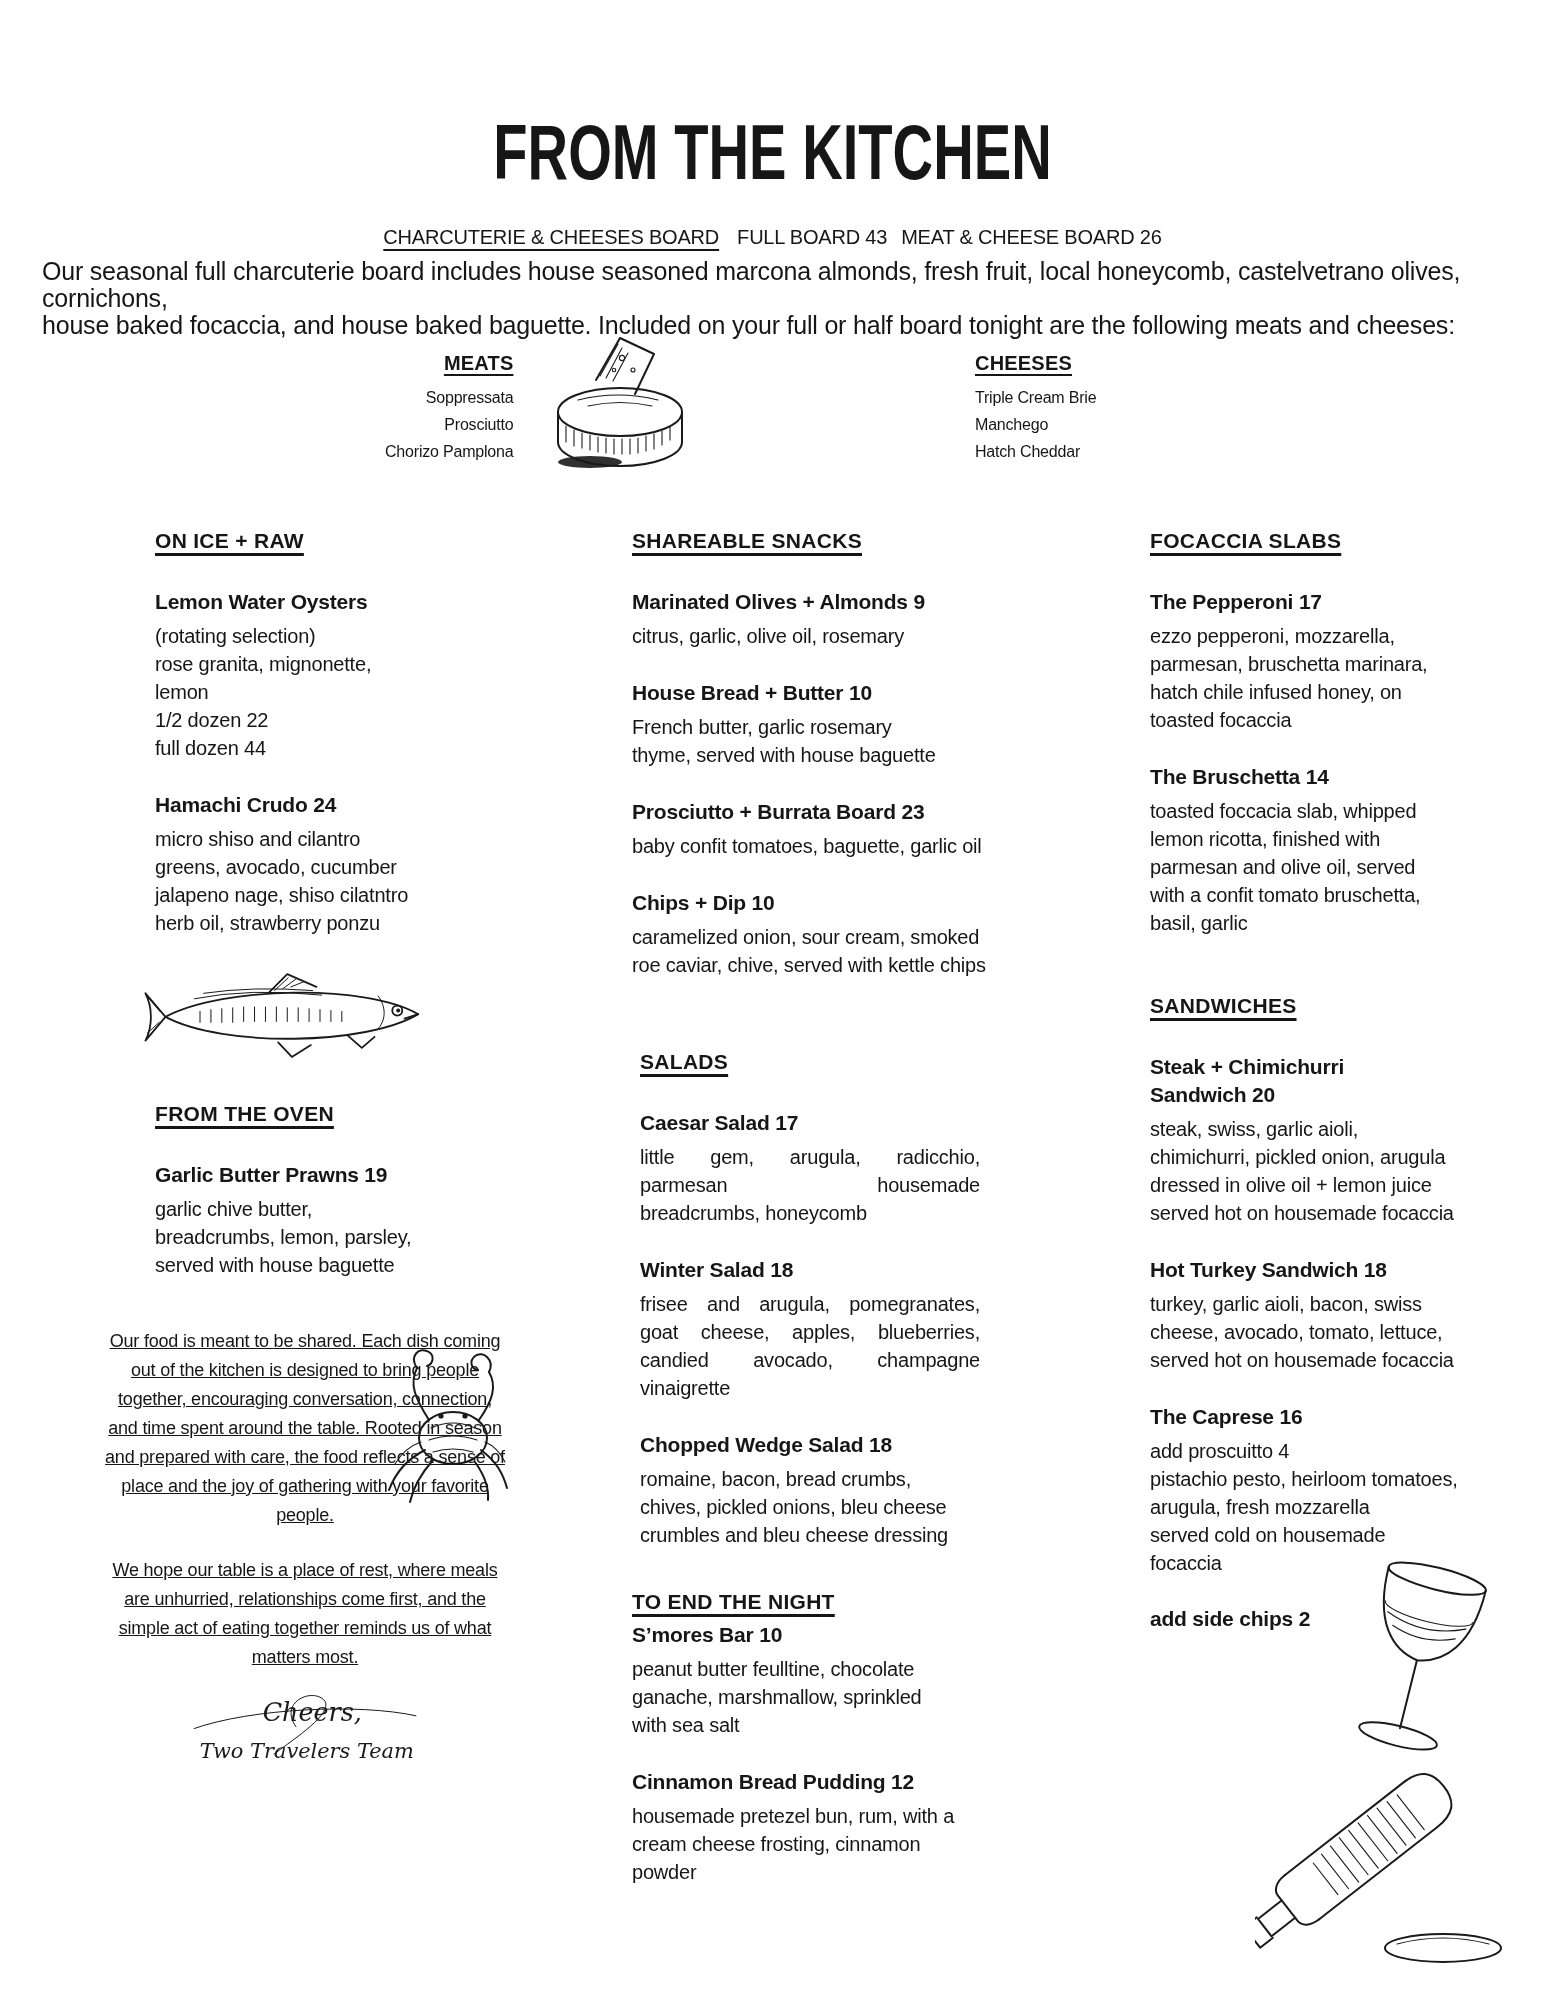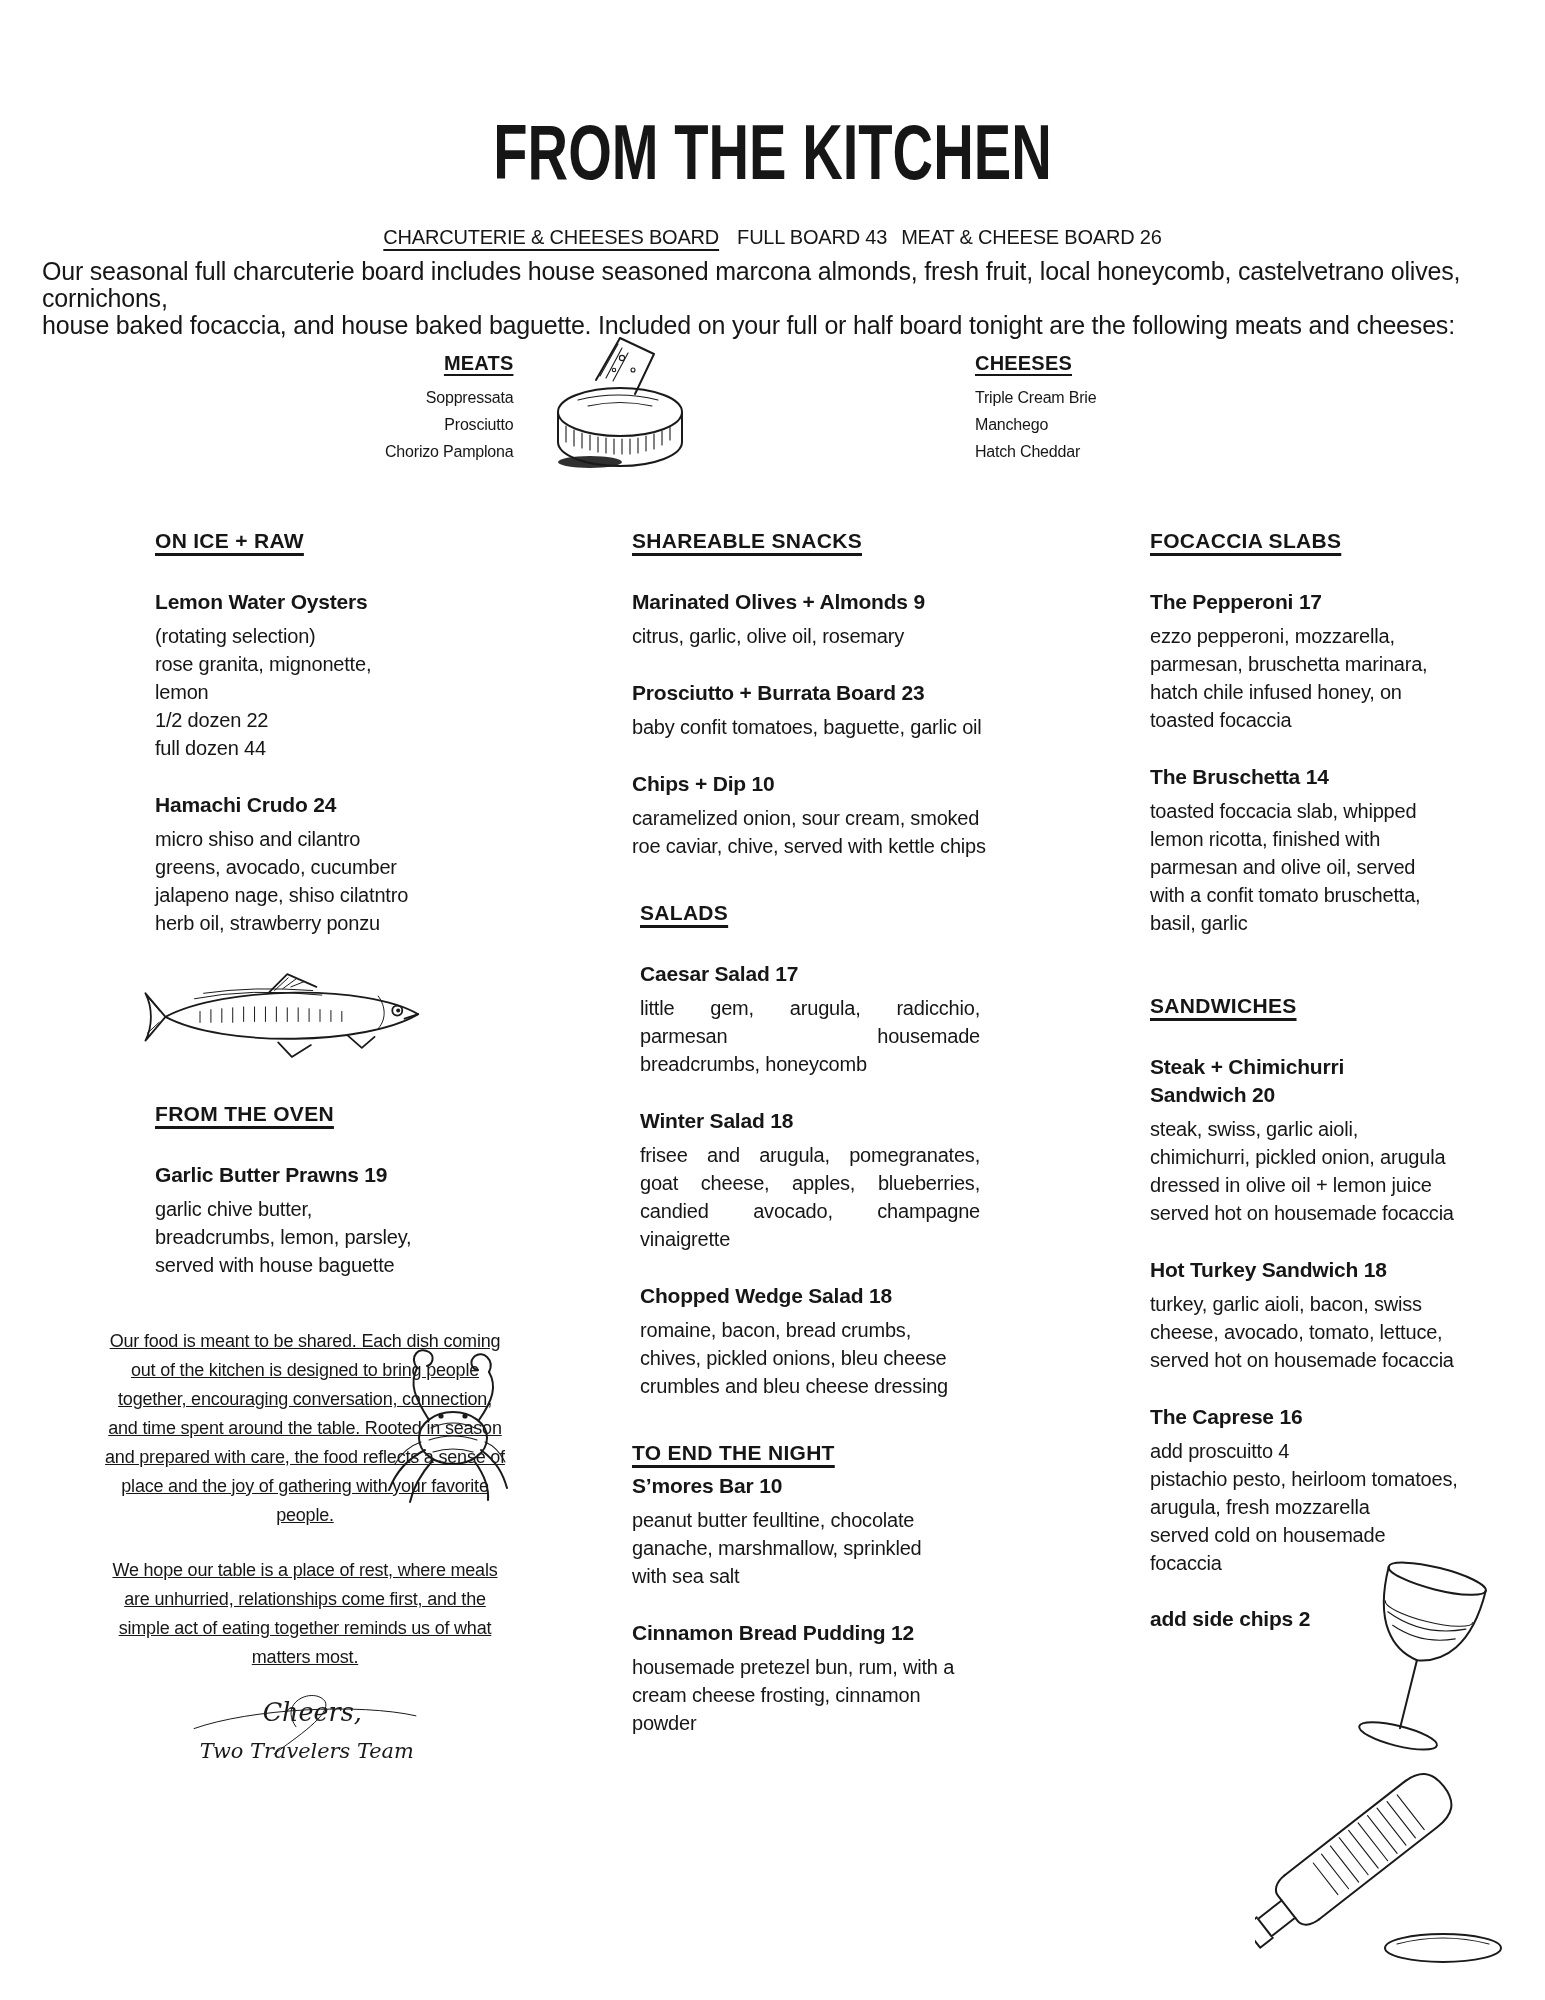--- a/index.html
+++ b/index.html
@@ -60,21 +60,21 @@
   }
   .item-desc{
     font-size:20px;line-height:28px;letter-spacing:-.2px;
     white-space:pre-line;width:max-content;max-width:420px;
   }
   .justify-lines{white-space:normal;width:340px;}
   .justify-lines .line{display:block;text-align:justify;text-align-last:justify;}
   .justify-lines .line:last-child{text-align-last:left;}
 
   .oven-head{margin-top:35px;}
-  .salads-group{margin-top:40px;margin-left:8px;}
+  .salads-group{margin-top:70px;margin-left:8px;}
   .night-group{margin-top:40px;}
   .night-group .sec-head{margin-bottom:6px;}
   .sand-group{margin-top:56px;}
   .addon{margin-top:30px;font-size:21px;font-weight:bold;letter-spacing:-.2px;}
 
   .fish-art{display:block;margin:12px 0 18px -30px;width:330px;height:100px;}
   .crab-art{position:absolute;left:383px;top:1336px;width:128px;height:172px;}
   .wine-art{position:absolute;left:1255px;top:1548px;width:265px;height:425px;}
 
   .philosophy{
@@ -188,20 +188,25 @@
       </svg>
     </div>
   </div>
 
   <div class="col col2">
     <div class="sec-head">SHAREABLE SNACKS</div>
 
     <div class="item">
       <div class="item-name">Marinated Olives + Almonds 9</div>
       <div class="item-desc">citrus, garlic, olive oil, rosemary</div>
+    </div>
+    <div class="item">
+      <div class="item-name">House Bread + Butter 10</div>
+      <div class="item-desc">French butter, garlic rosemary
+thyme, served with house baguette</div>
     </div>
     <div class="item">
       <div class="item-name">Prosciutto + Burrata Board 23</div>
       <div class="item-desc">baby confit tomatoes, baguette, garlic oil</div>
     </div>
     <div class="item">
       <div class="item-name">Chips + Dip 10</div>
       <div class="item-desc">caramelized onion, sour cream, smoked
 roe caviar, chive, served with kettle chips</div>
     </div>

